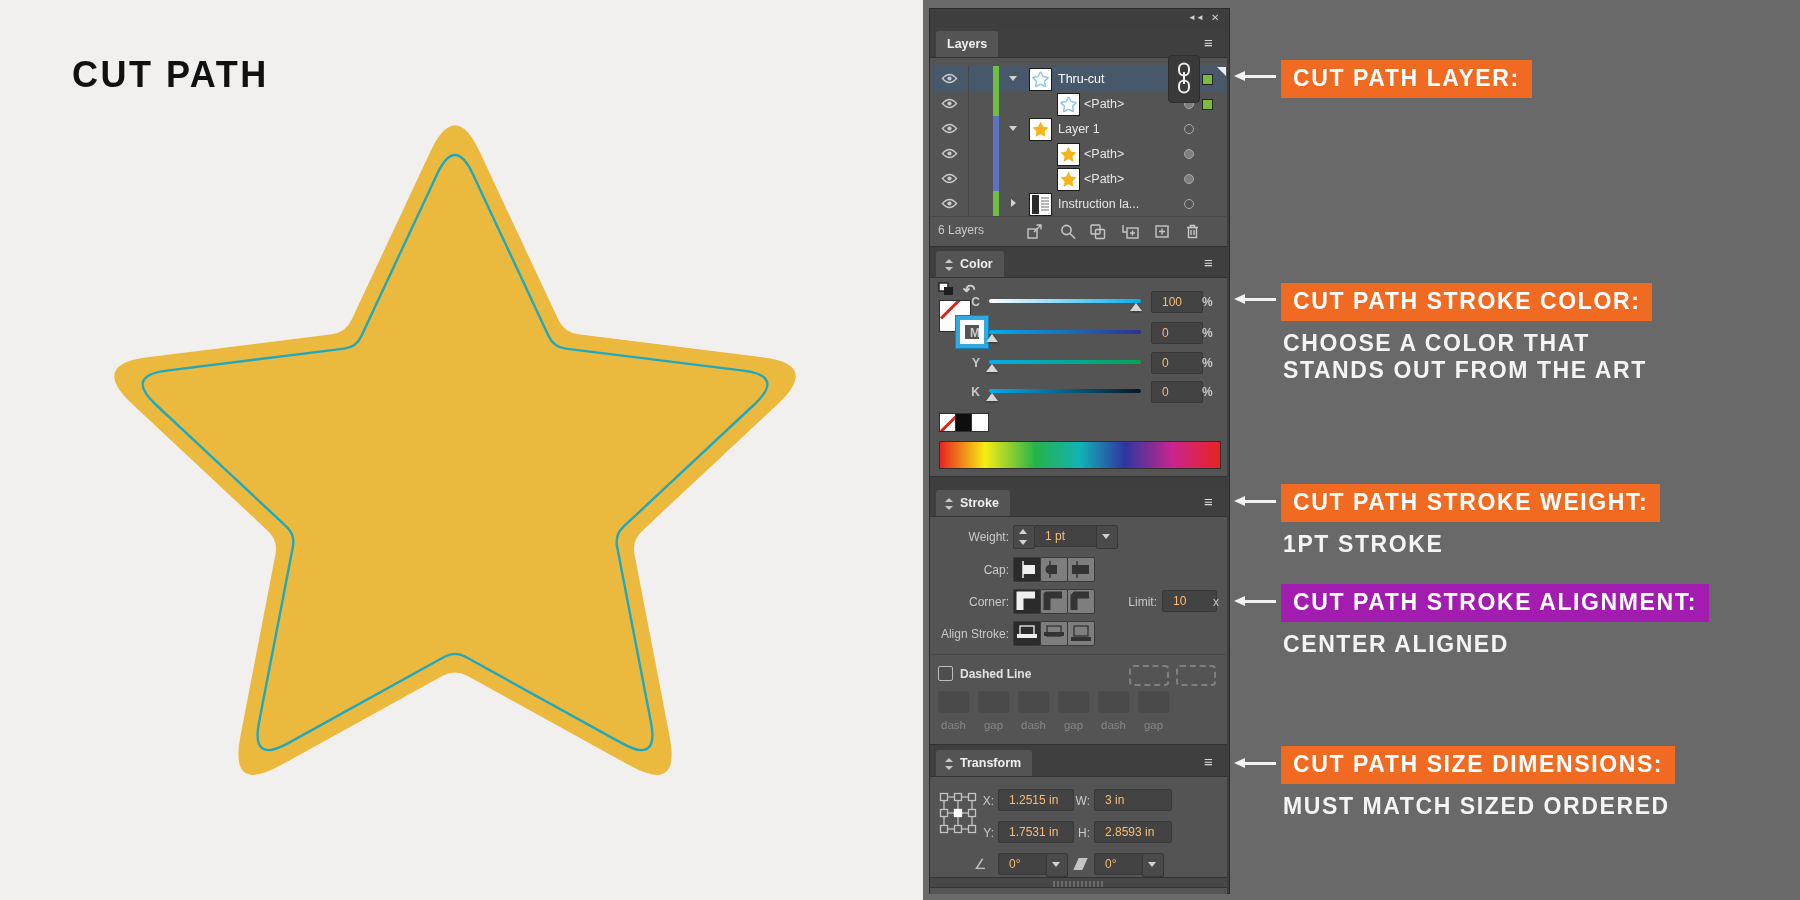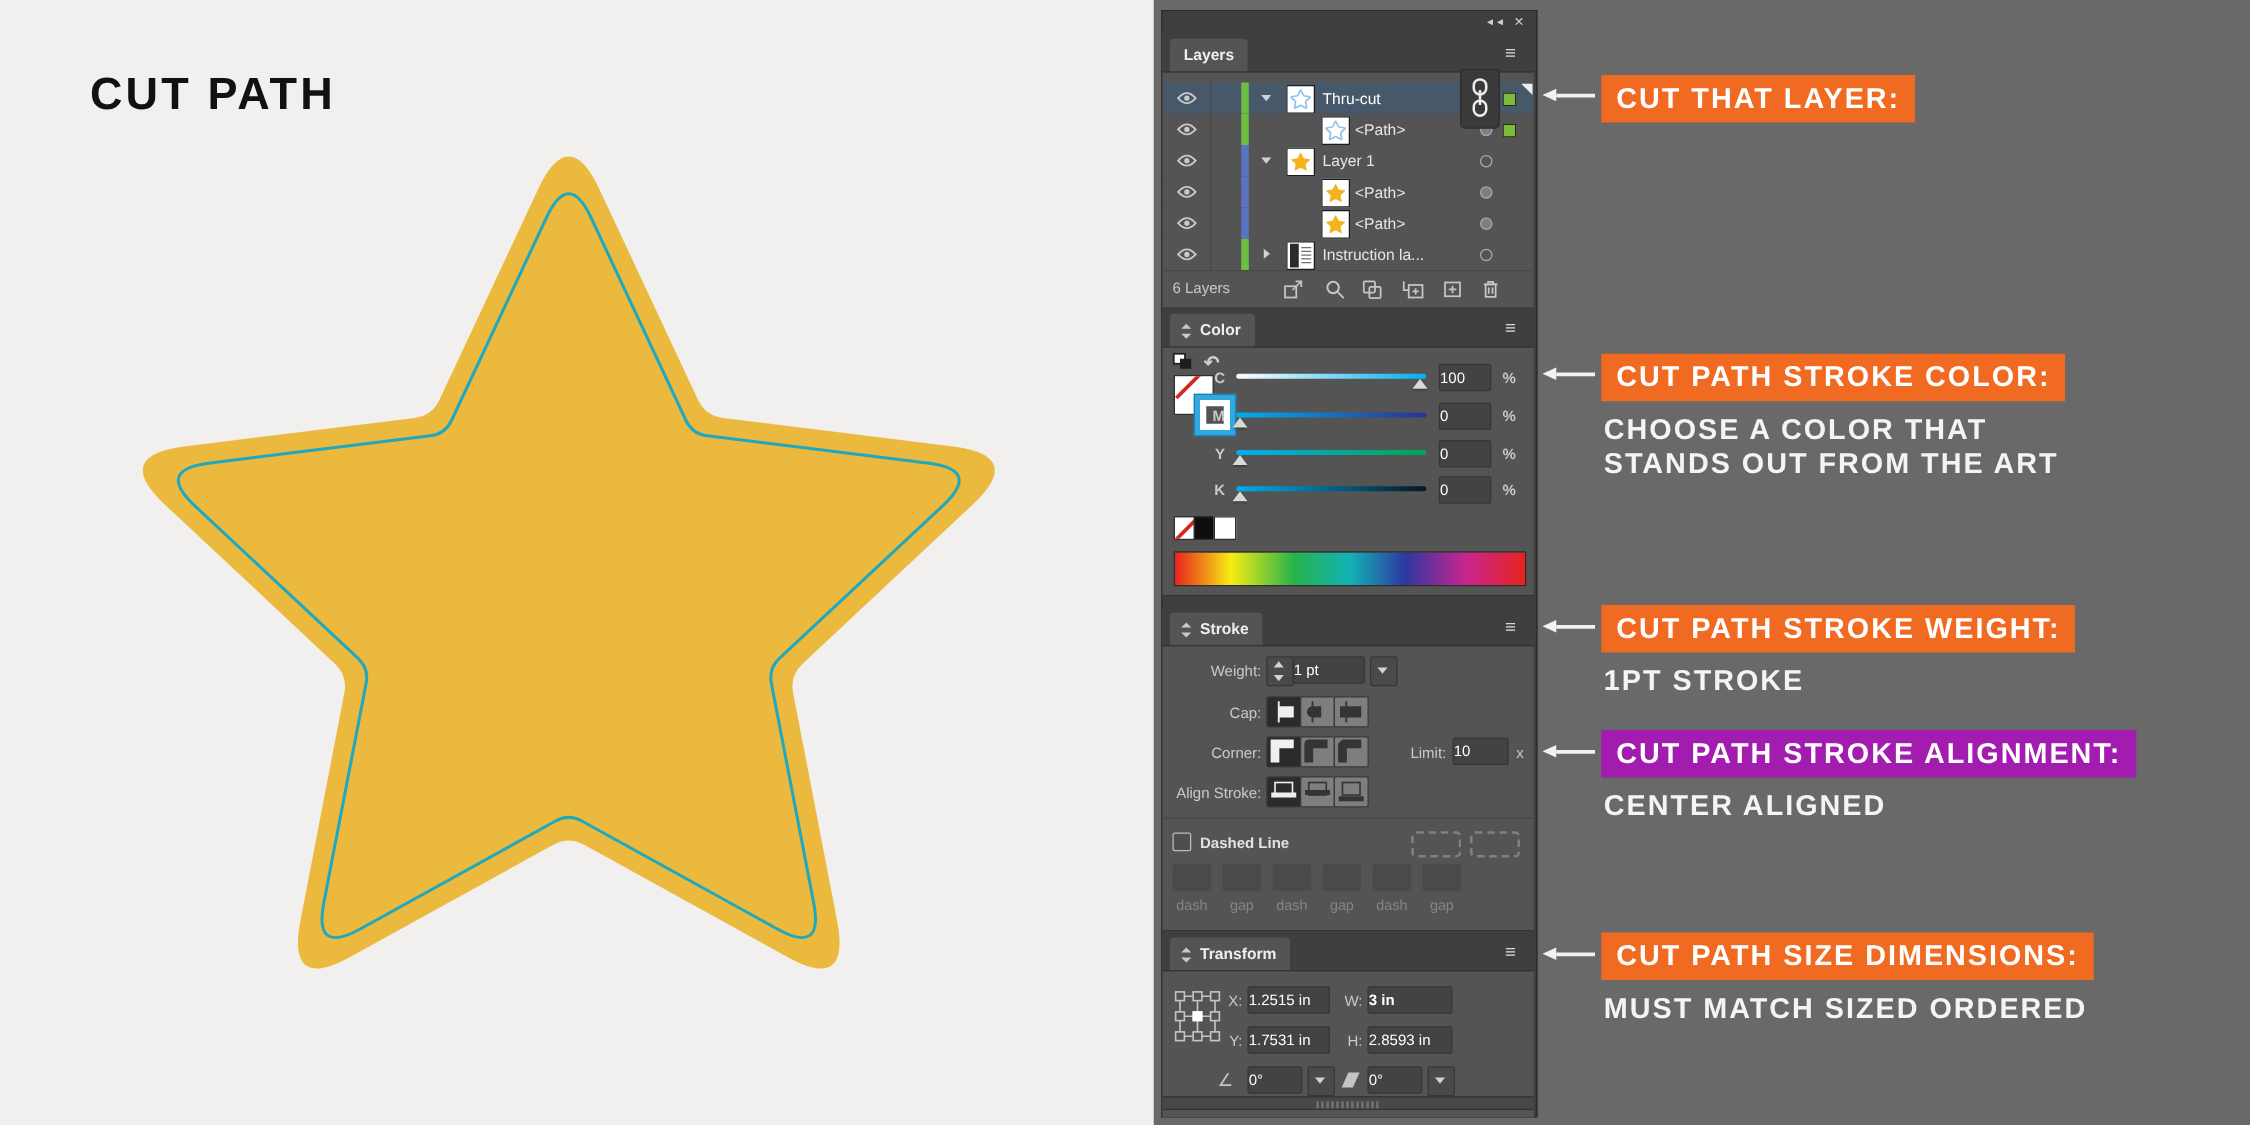--- a/index.html
+++ b/index.html
@@ -27,21 +27,21 @@
   .tab{position:absolute;top:3px;height:26px;background:#545454;color:#EFEFEF;font-weight:600;
     font-size:12.5px;line-height:26px;padding:0 11px;border-radius:3px 3px 0 0;}
   .hamb{position:absolute;left:274px;width:18px;height:14px;color:#D9D9D9;font-size:15px;
     line-height:14px;font-weight:bold;}
   .dblchev{position:absolute;width:9px;height:12px;}
   .dblchev .u{position:absolute;left:1px;top:0;width:0;height:0;border-left:4px solid transparent;
     border-right:4px solid transparent;border-bottom:4px solid #C9C9C9;}
   .dblchev .d{position:absolute;left:1px;bottom:0;width:0;height:0;border-left:4px solid transparent;
     border-right:4px solid transparent;border-top:4px solid #C9C9C9;}
   .inbox{position:absolute;height:20px;background:#434343;border:1px solid #373737;border-radius:2px;
-    color:#ffffff;line-height:20px;padding-left:0;font-size:12px;}
+    color:#fdba74;line-height:20px;padding-left:10px;font-size:12px;}
   .ddbtn{position:absolute;height:22px;width:20px;background:#4A4A4A;border:1px solid #373737;border-radius:2px;}
   .tri-dn{position:absolute;width:0;height:0;border-left:4.5px solid transparent;
     border-right:4.5px solid transparent;border-top:5.5px solid #D2D2D2;}
   .tri-rt{position:absolute;width:0;height:0;border-top:4.5px solid transparent;
     border-bottom:4.5px solid transparent;border-left:5.5px solid #D2D2D2;}
   .lab{position:absolute;color:#C9C9C9;font-size:12px;}
   .rlab{text-align:right;}
   
   .lrow{position:absolute;left:1px;width:295px;height:25px;border-bottom:1px solid #484848;background:#545454;}
   .lrow.sel{background:#46586A;}
@@ -458,21 +458,21 @@
           <rect x="30.5" y="18.5" width="7" height="7" fill="#545454"></rect>
         <rect x="2.5" y="34.5" width="7" height="7" fill="#545454"></rect>
           <rect x="16.5" y="34.5" width="7" height="7" fill="#545454"></rect>
           <rect x="30.5" y="34.5" width="7" height="7" fill="#545454"></rect>
       </svg>
       </span>
 
     <div class="lab rlab" style="left:44px;top:785px;width:20px;">X:</div>
     <div class="inbox" style="left:68px;top:780px;width:64px;">1.2515 in</div>
     <div class="lab rlab" style="left:138px;top:785px;width:22px;">W:</div>
-    <div class="inbox" style="left:164px;top:780px;width:66px;font-weight:bold;">3 in</div>
+    <div class="inbox" style="left:164px;top:780px;width:66px;">3 in</div>
 
     <div class="lab rlab" style="left:44px;top:817px;width:20px;">Y:</div>
     <div class="inbox" style="left:68px;top:812px;width:64px;">1.7531 in</div>
     <div class="lab rlab" style="left:138px;top:817px;width:22px;">H:</div>
     <div class="inbox" style="left:164px;top:812px;width:66px;">2.8593 in</div>
 
     <span class="linkbtn">
       <svg width="16" height="32" viewBox="0 0 16 32" fill="none" stroke="#EDEDED" stroke-width="2" style="margin:6px auto 0 7px;">
         <rect x="3" y="1.5" width="10" height="12" rx="5"></rect>
           <rect x="3" y="18.5" width="10" height="12" rx="5"></rect>
@@ -490,21 +490,21 @@
     <div class="ddbtn" style="left:212px;top:844px;">
         <span class="tri-dn" style="left:5px;top:8px;"></span>
       </div>
 
     <div class="grip" style="top:868px;"></div>
     <div style="position:absolute;left:0;top:878px;width:297px;height:6px;background:#545454;border-top:1px solid #333;"></div>
   </div>
 
   <span class="ann-arrow" style="top:75px;"></span>
   <div class="ann" style="top:60px;">
-    <span class="ann-label" style="background: rgb(241, 106, 34);">CUT THAT LAYER:</span>
+    <span class="ann-label" style="background: rgb(241, 106, 34);">CUT PATH LAYER:</span>
   </div>
 
   <span class="ann-arrow" style="top:298px;"></span>
   <div class="ann" style="top:283px;">
     <span class="ann-label" style="background: rgb(241, 106, 34);">CUT PATH STROKE COLOR:</span>
     <div class="ann-note">
       <div>CHOOSE A COLOR THAT</div>
       <div>STANDS OUT FROM THE ART</div>
     </div>
   </div>

